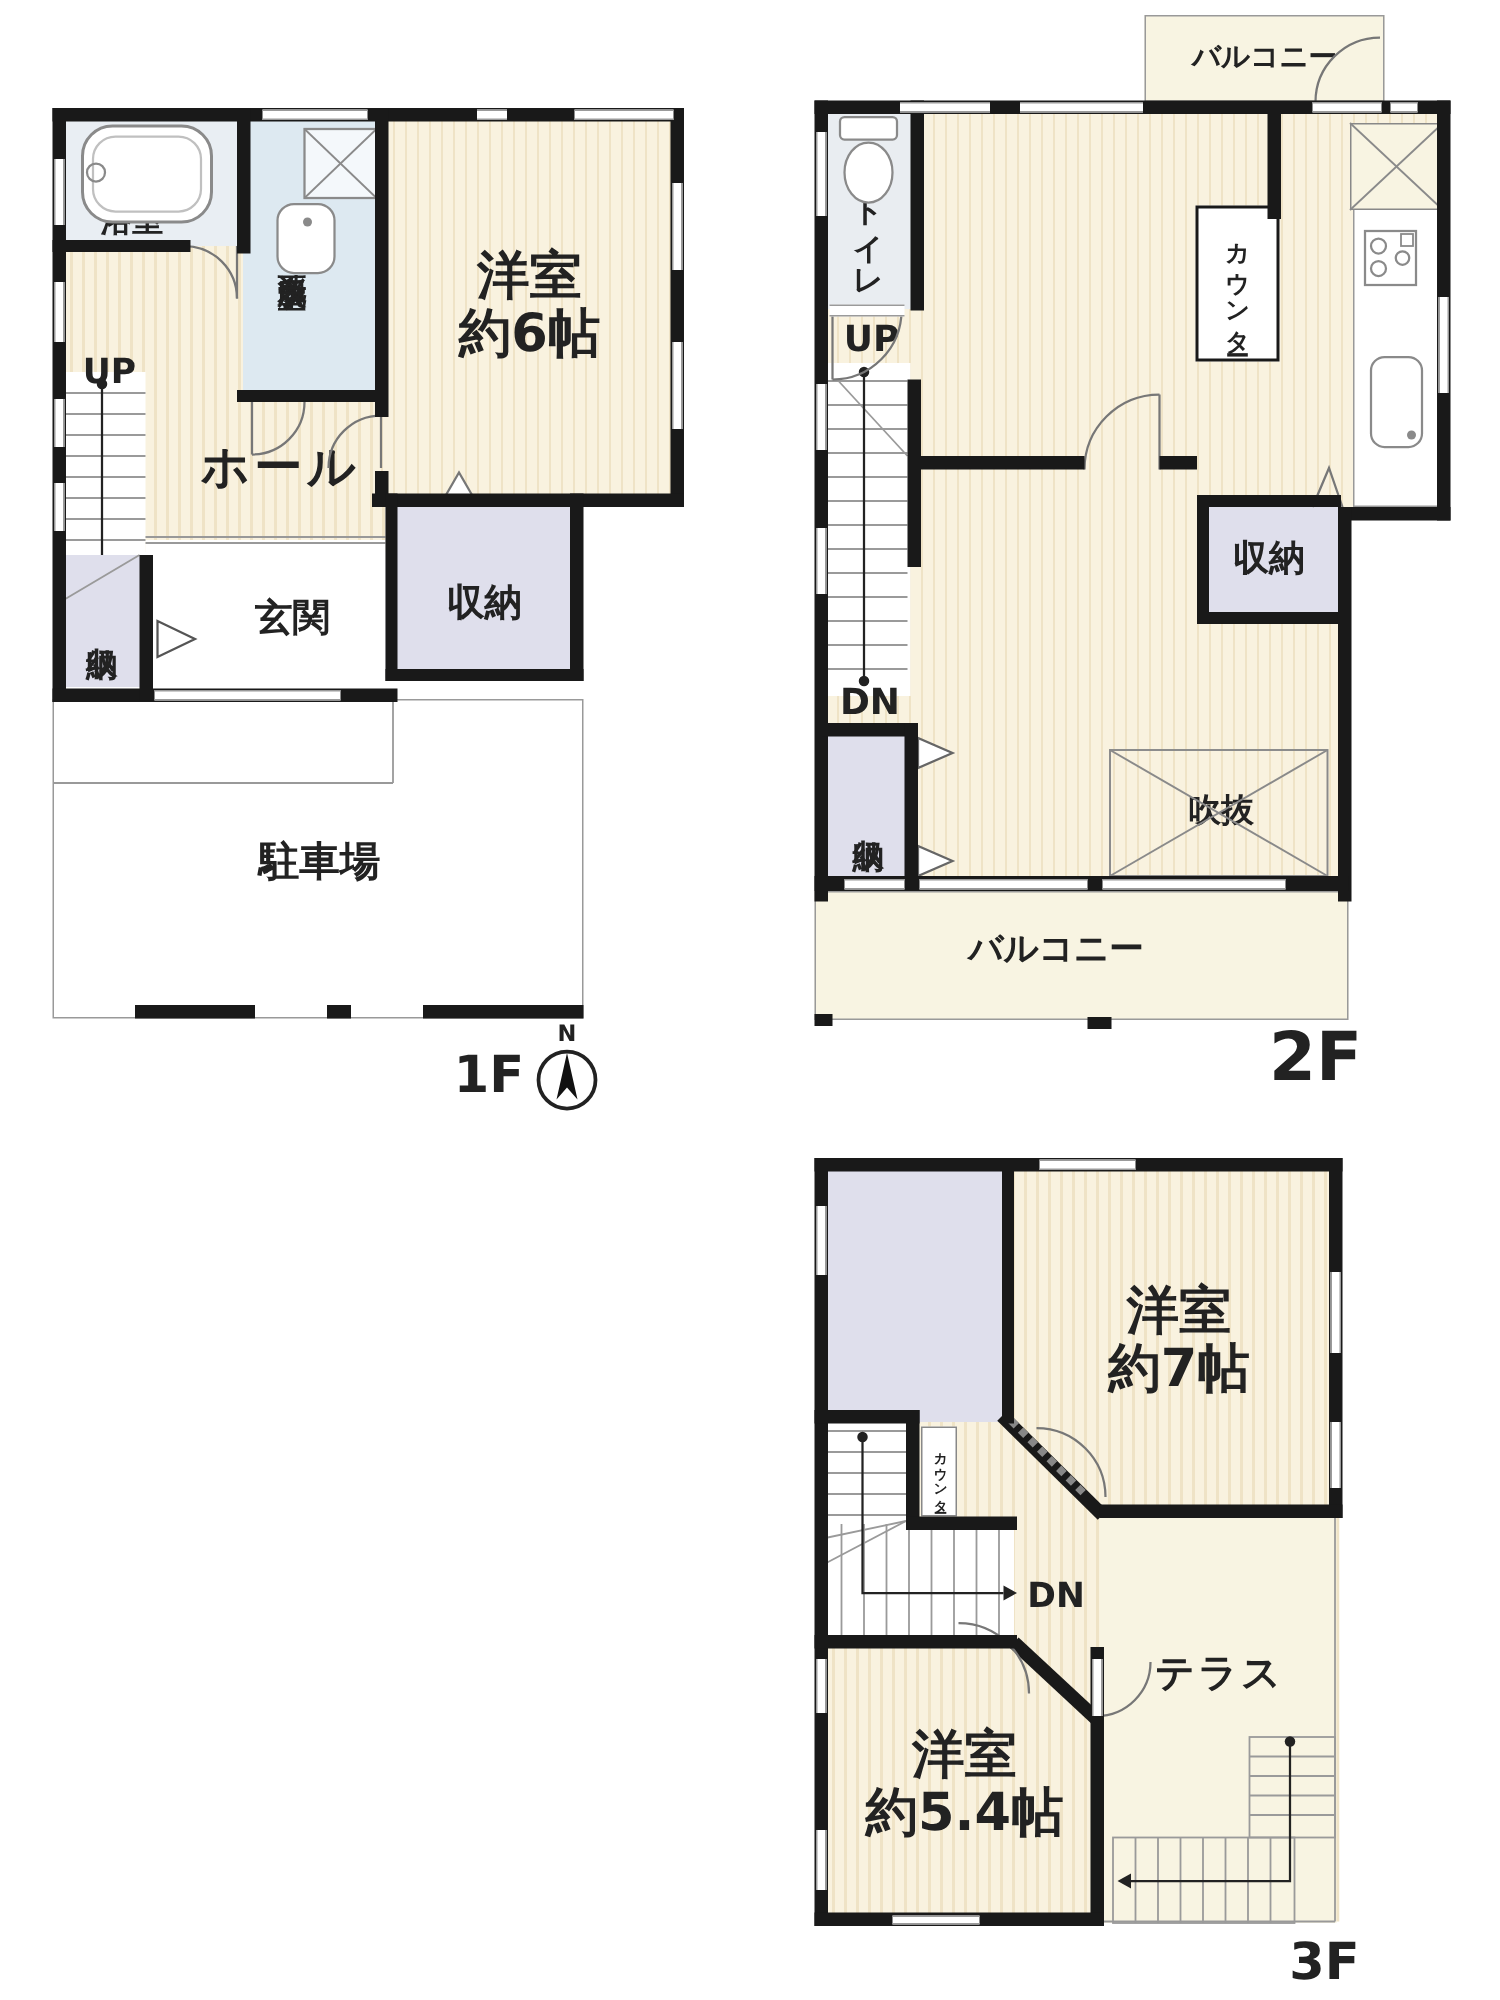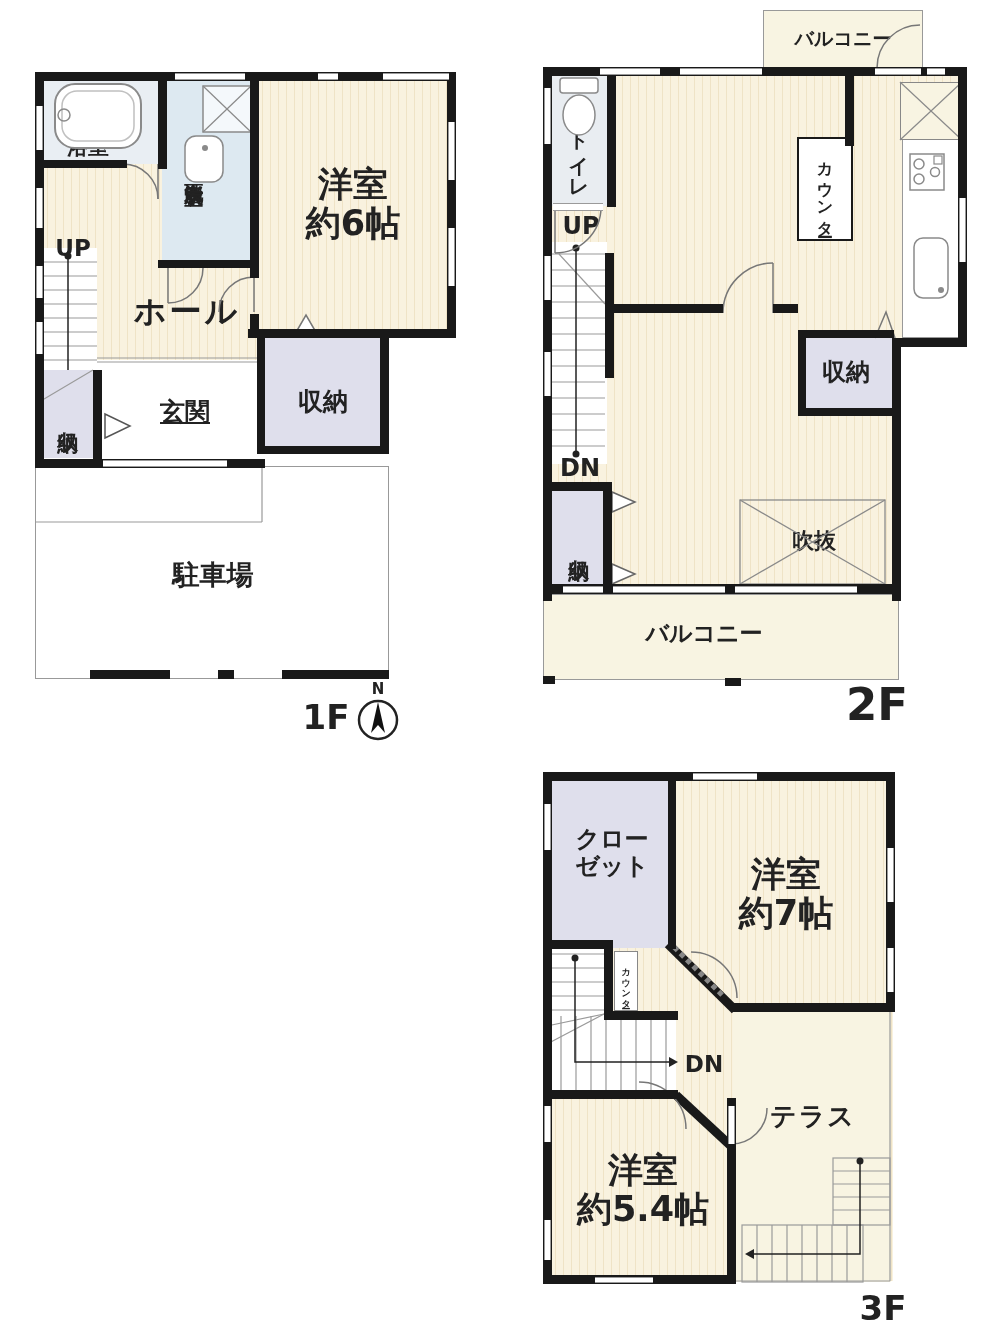--- a/index.html
+++ b/index.html
@@ -40,21 +40,21 @@
     <div class="room white" style="left:0px;top:396px;width:354px;height:213px;border:1px solid #999;"></div>
 
     <div class="lbl" style="left:18px;top:66px;width:70px;height:24px;font-size:21px;">浴室</div>
     <div class="lbl vt" style="left:146px;top:16px;width:26px;height:168px;font-size:19px;">洗面所脱衣室</div>
     <div class="lbl" style="left:238px;top:92px;width:160px;height:84px;font-size:35px;flex-direction:column;">
       <span>洋室</span><span>約6帖</span>
     </div>
     <div class="lbl" style="left:16px;top:168px;width:44px;height:22px;font-size:23px;">UP</div>
     <div class="lbl" style="left:92px;top:228px;width:120px;height:28px;font-size:32px;letter-spacing:3px;">ホール</div>
     <div class="lbl vt" style="left:18px;top:312px;width:28px;height:68px;font-size:21px;">収納</div>
-    <div class="lbl" style="left:118px;top:328px;width:64px;height:28px;font-size:25px;text-decoration:underline;">玄関</div>
+    <div class="lbl" style="left:128px;top:328px;width:64px;height:28px;font-size:25px;">玄関</div>
     <div class="lbl" style="left:252px;top:318px;width:72px;height:28px;font-size:25px;">収納</div>
     <div class="lbl" style="left:108px;top:490px;width:140px;height:30px;font-size:27px;">駐車場</div>
     <div class="lbl" style="left:266px;top:628px;width:50px;height:38px;font-size:34px;">1F</div>
     <div class="lbl" style="left:334px;top:610px;width:18px;height:18px;font-size:15px;">N</div>
 
     <svg class="ov" width="421" height="680" viewBox="0 0 421 680">
 
       <rect x="20" y="14" width="86" height="64" rx="20" fill="#fff" stroke="#8a8a8a" stroke-width="2"></rect>
       <rect x="27" y="21" width="72" height="50" rx="15" fill="none" stroke="#c0c0c0" stroke-width="1.5"></rect>
       <circle cx="29" cy="45" r="6" fill="none" stroke="#8a8a8a" stroke-width="1.5"></circle>
@@ -236,23 +236,20 @@
     </div>
 
   <div class="plan" id="f3" style="left:543px;top:770px;width:368px;height:563px;">
     <div class="room striped" style="left:4px;top:6px;width:346px;height:505px;"></div>
     <div class="room lav" style="left:5px;top:8px;width:127px;height:170px;"></div>
     <div class="room white" style="left:3px;top:178px;width:59px;height:66px;"></div>
     <div class="room white" style="left:3px;top:244px;width:130px;height:80px;"></div>
     <div class="room white" style="left:71px;top:181px;width:24px;height:60px;border:1px solid #888;"></div>
     <div class="room cream" style="left:190px;top:242px;width:158px;height:270px;"></div>
 
-    <div class="lbl" style="left:14px;top:52px;width:110px;height:62px;font-size:24px;flex-direction:column;">
-      <span>クロー</span><span>ゼット</span>
-    </div>
     <div class="lbl" style="left:152px;top:78px;width:182px;height:92px;font-size:35px;flex-direction:column;">
       <span>洋室</span><span>約7帖</span>
     </div>
     <div class="lbl vt" style="left:73px;top:184px;width:20px;height:56px;font-size:9px;letter-spacing:0;">カウンター</div>
     <div class="lbl" style="left:136px;top:282px;width:50px;height:26px;font-size:23px;">DN</div>
     <div class="lbl" style="left:212px;top:332px;width:116px;height:30px;font-size:26px;letter-spacing:2px;">テラス</div>
     <div class="lbl" style="left:8px;top:372px;width:184px;height:96px;font-size:35px;flex-direction:column;">
       <span>洋室</span><span>約5.4帖</span>
     </div>
     <div class="lbl" style="left:312px;top:518px;width:56px;height:40px;font-size:34px;">3F</div>

